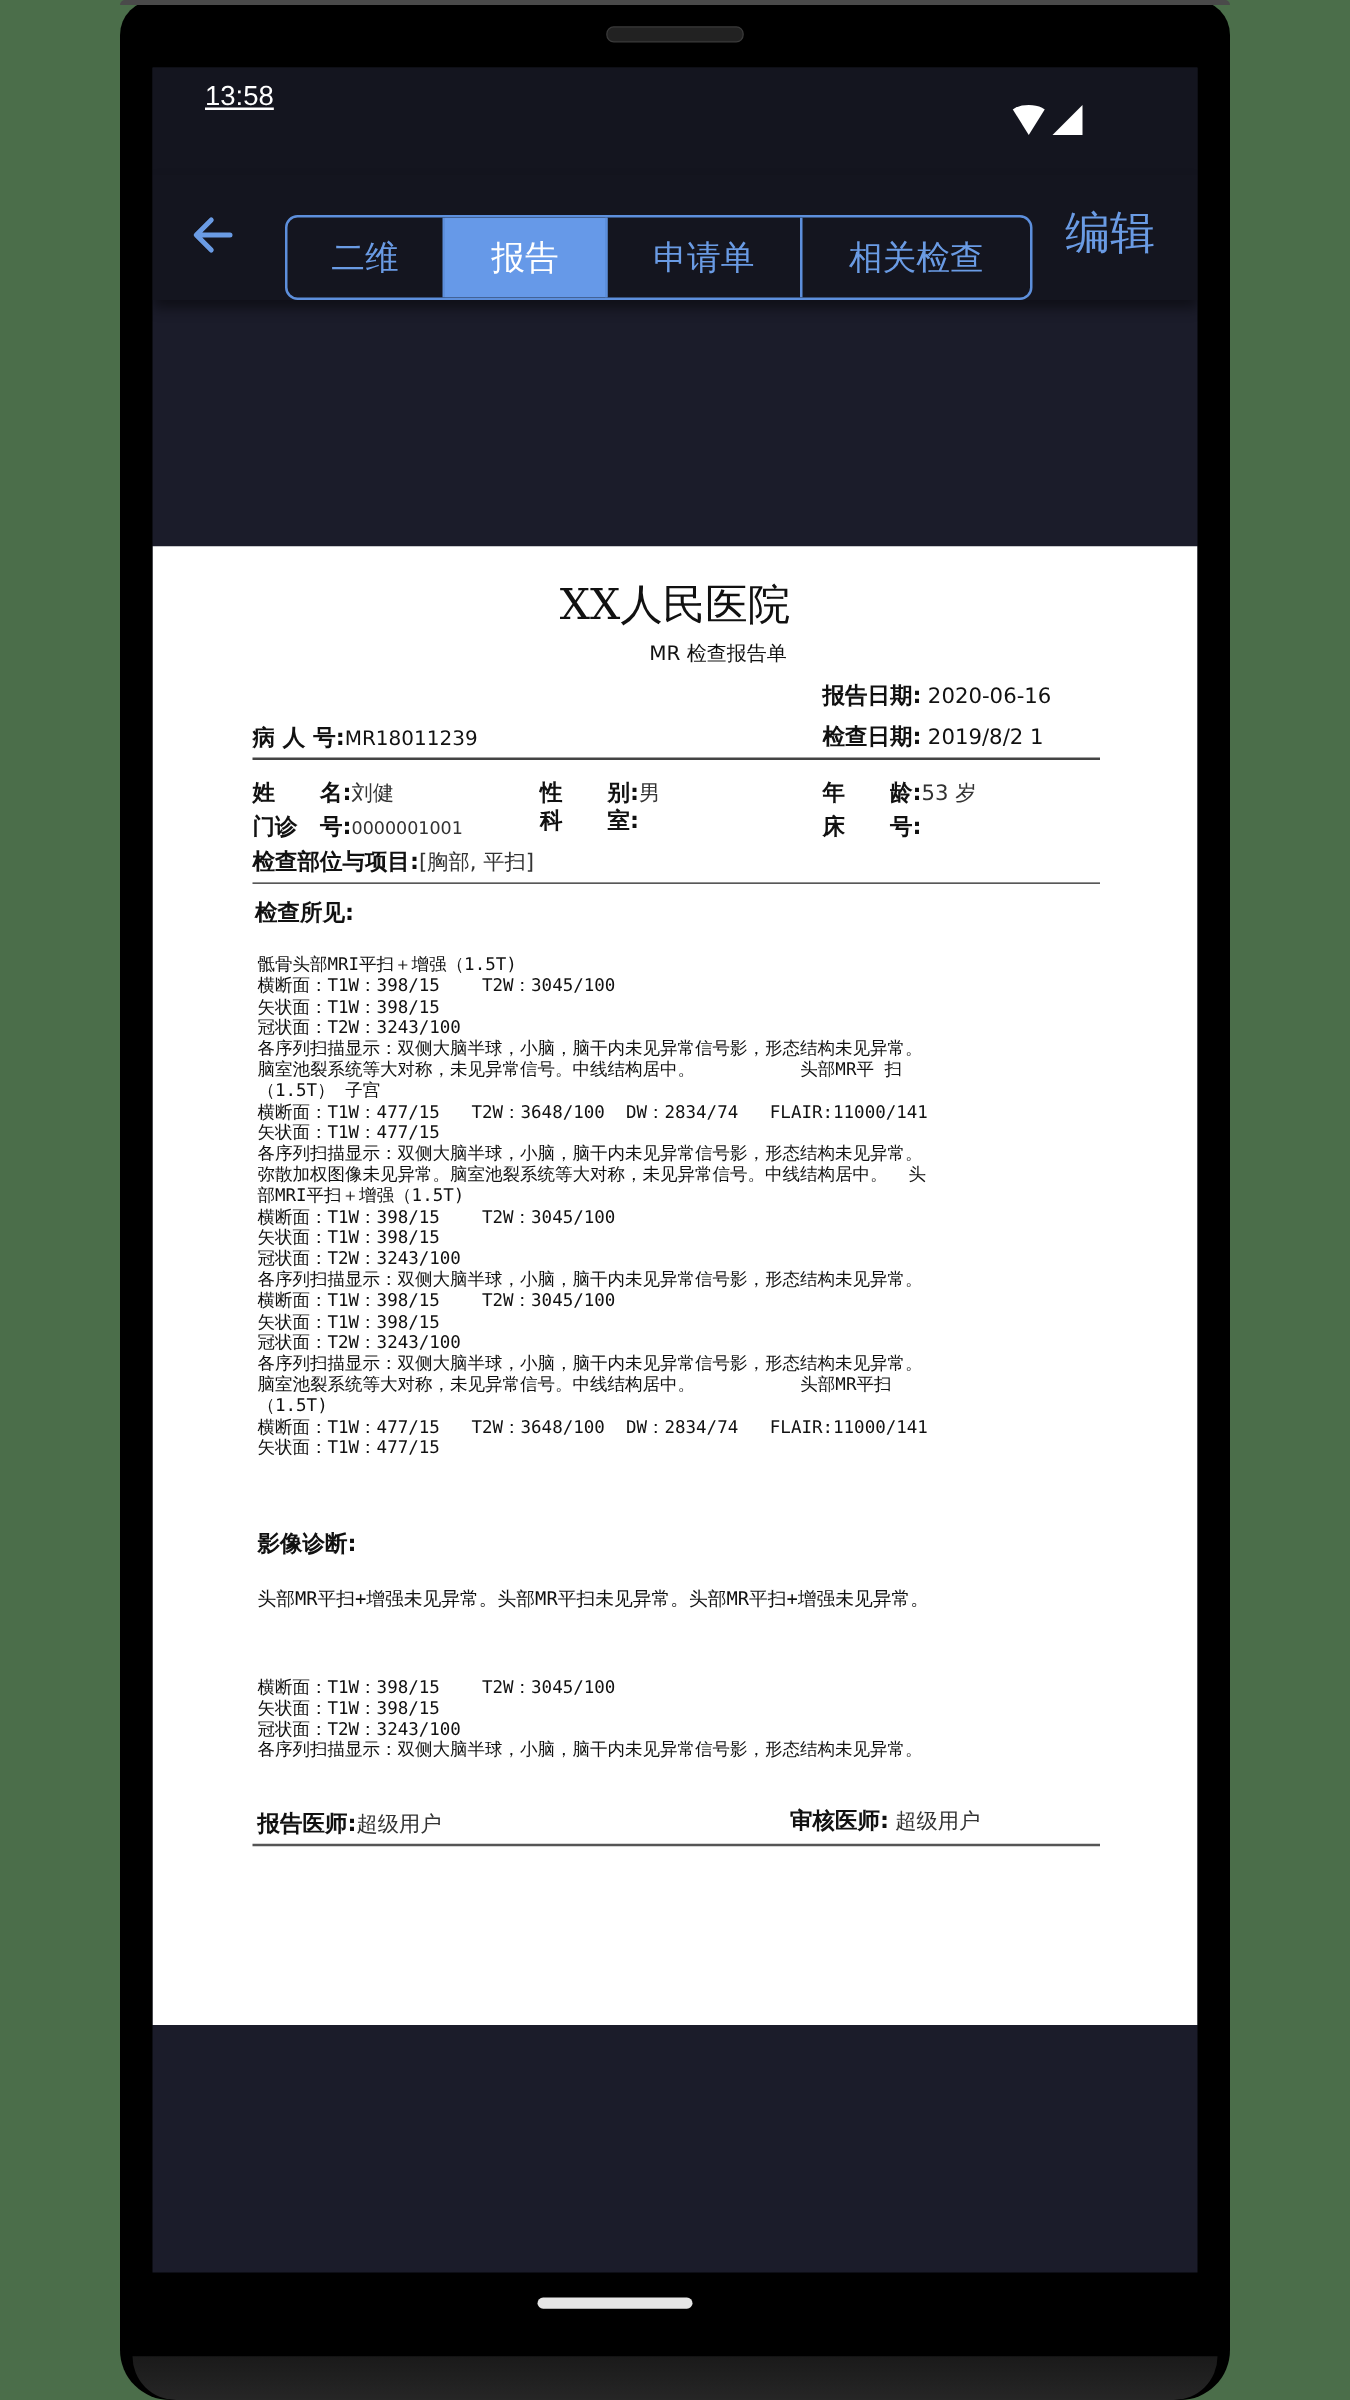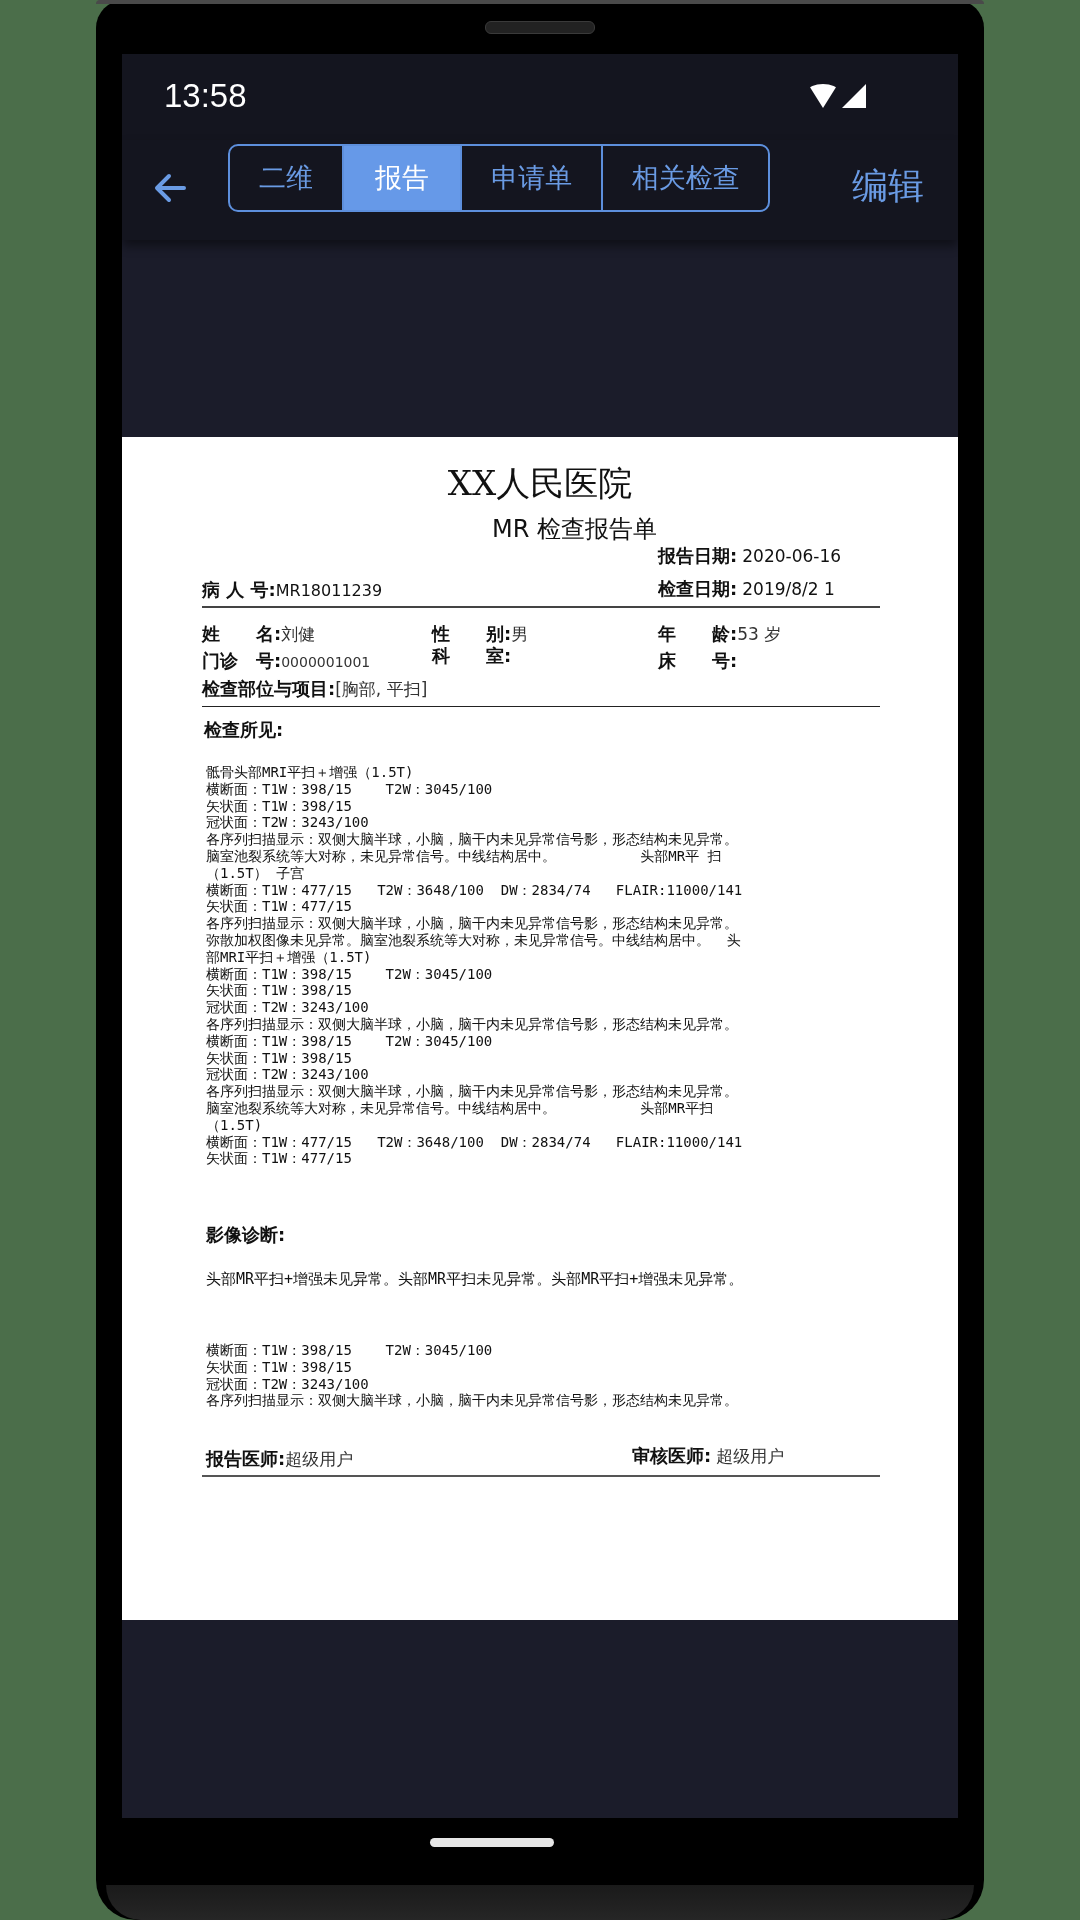--- a/index.html
+++ b/index.html
@@ -3,34 +3,34 @@
 <meta charset="utf-8">
 <style>
   html, body { margin:0; padding:0; }
   body { width:1080px; height:1920px; background:#4b6e4a; position:relative; overflow:hidden; font-family:"DejaVu Sans", sans-serif; }
   .phone { position:absolute; left:96px; top:0; width:888px; height:1920px; background:#000; border-radius:28px 28px 40px 40px; }
   .phone-top-bezel { position:absolute; left:0; top:0; width:100%; height:4px; background:#4a4a4a; border-radius:28px 28px 0 0; }
   .speaker { position:absolute; left:389px; top:21px; width:108px; height:11px; border-radius:6px; background:#222; border:1px solid #3a3a3a; }
   .chin { position:absolute; left:10px; bottom:0; width:868px; height:35px; background:linear-gradient(#1a1a1a,#262626); border-radius:0 0 40px 40px; }
   .screen { position:absolute; left:26px; top:54px; width:836px; height:1764px; background:#1b1c2a; overflow:hidden; }
   .statusbar { position:absolute; left:0; top:0; width:100%; height:86px; background:#14151f; }
-  .time { position:absolute; left:42px; top:23px; color:#fff; font-size:33px; font-family:"Liberation Sans", sans-serif; }
+  .time { position:absolute; left:42px; top:10px; color:#fff; font-size:22px; font-family:"Liberation Sans", sans-serif;text-decoration:underline; }
   .wifi { position:absolute; left:686px; top:30px; width:0; height:0; border-left:15px solid transparent; border-right:15px solid transparent; border-top:24px solid #fff; border-radius:50% 50% 0 0 / 30% 30% 0 0; }
   .signal { position:absolute; left:720px; top:30px; width:0; height:0; border-left:24px solid transparent; border-bottom:24px solid #fff; }
   .navbar { position:absolute; left:0; top:86px; width:100%; height:100px; background:#14151f; box-shadow:0 6px 10px rgba(0,0,0,0.45); }
   .back { position:absolute; left:28px; top:28px; width:40px; height:40px; }
-  .tabs { position:absolute; left:106px; top:4px; width:542px; height:68px; border:2px solid #5d8fdc; border-radius:10px; display:flex; overflow:hidden; box-sizing:border-box; }
+  .tabs { position:absolute; left:106px; top:32px; width:598px; height:68px; border:2px solid #5d8fdc; border-radius:10px; display:flex; overflow:hidden; box-sizing:border-box; }
   .tab { display:flex; align-items:center; justify-content:center; color:#6a9be4; font-size:27px; box-sizing:border-box; border-right:2px solid #5d8fdc; }
   .tab:last-child { border-right:none; }
   .tab.active { background:#6699e8; color:#fff; }
   .edit { position:absolute; left:730px; top:22px; color:#6a9be4; font-size:36px; }
   .doc { position:absolute; left:0; top:383px; width:836px; height:1183px; background:#fff; color:#111; font-family:"DejaVu Serif", serif; }
   .doc .abs { position:absolute; white-space:nowrap; }
   .h-title { left:0; width:836px; text-align:center; top:24px; font-size:34px; }
-  .h-sub { left:0; width:905px; text-align:center; top:76px; font-size:24px; font-family:"DejaVu Sans", sans-serif; }
+  .h-sub { left:0; width:905px; text-align:center; top:76px; font-size:16px; font-family:"DejaVu Sans", sans-serif; }
   .lbl { font-weight:bold; font-family:"DejaVu Sans", sans-serif; font-size:18px; }
   .val { font-family:"DejaVu Sans", sans-serif; font-size:17px; color:#333; }
   .rule { position:absolute; left:80px; width:678px; height:2px; background:#444; }
   .mono { font-family:"DejaVu Sans Mono", monospace; font-size:14px; line-height:16.8px; color:#111; }
   .findings { position:absolute; left:84px; top:327px; width:660px; }
   .findings div { white-space:pre; }
   .diag { position:absolute; left:84px; top:833px; font-size:15px; font-family:"DejaVu Sans Mono", monospace; }
   .diag2 { position:absolute; left:84px; top:905px; }
   .diag2 div { white-space:pre; }
   .note { position:absolute; left:80px; top:1052px; font-size:14px; font-family:"DejaVu Sans", sans-serif; white-space:nowrap; width:680px; overflow:hidden; }

